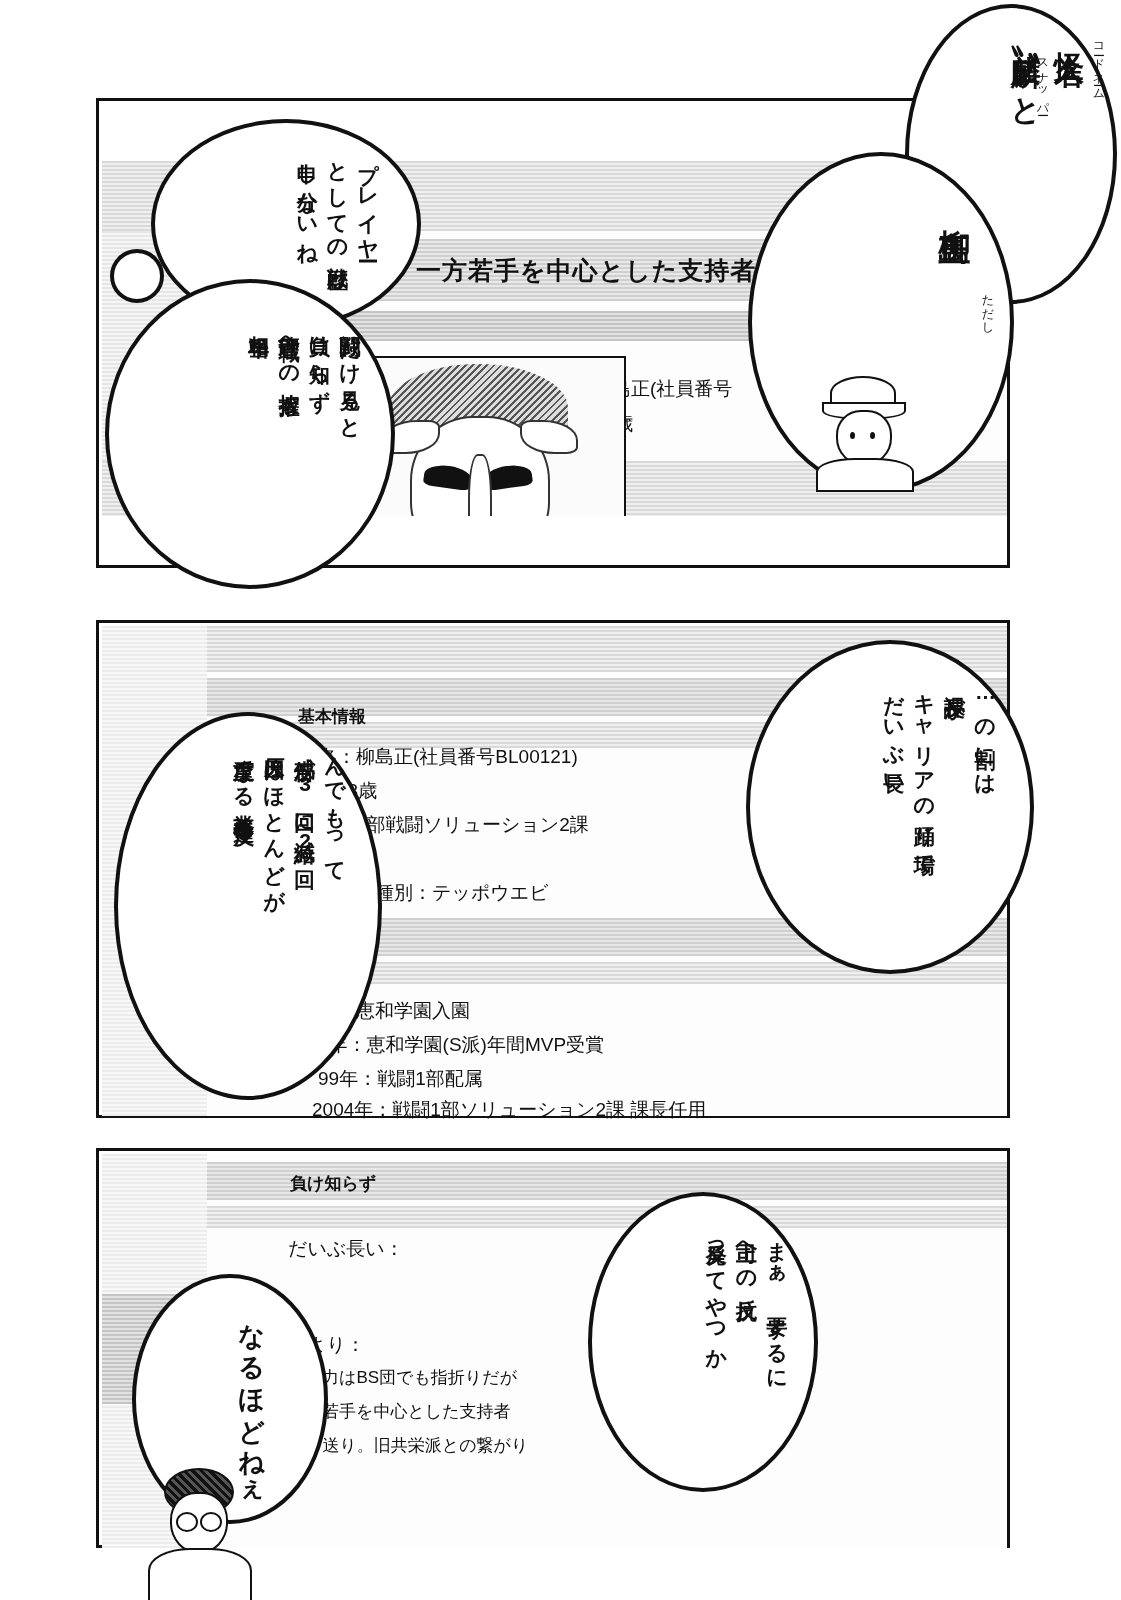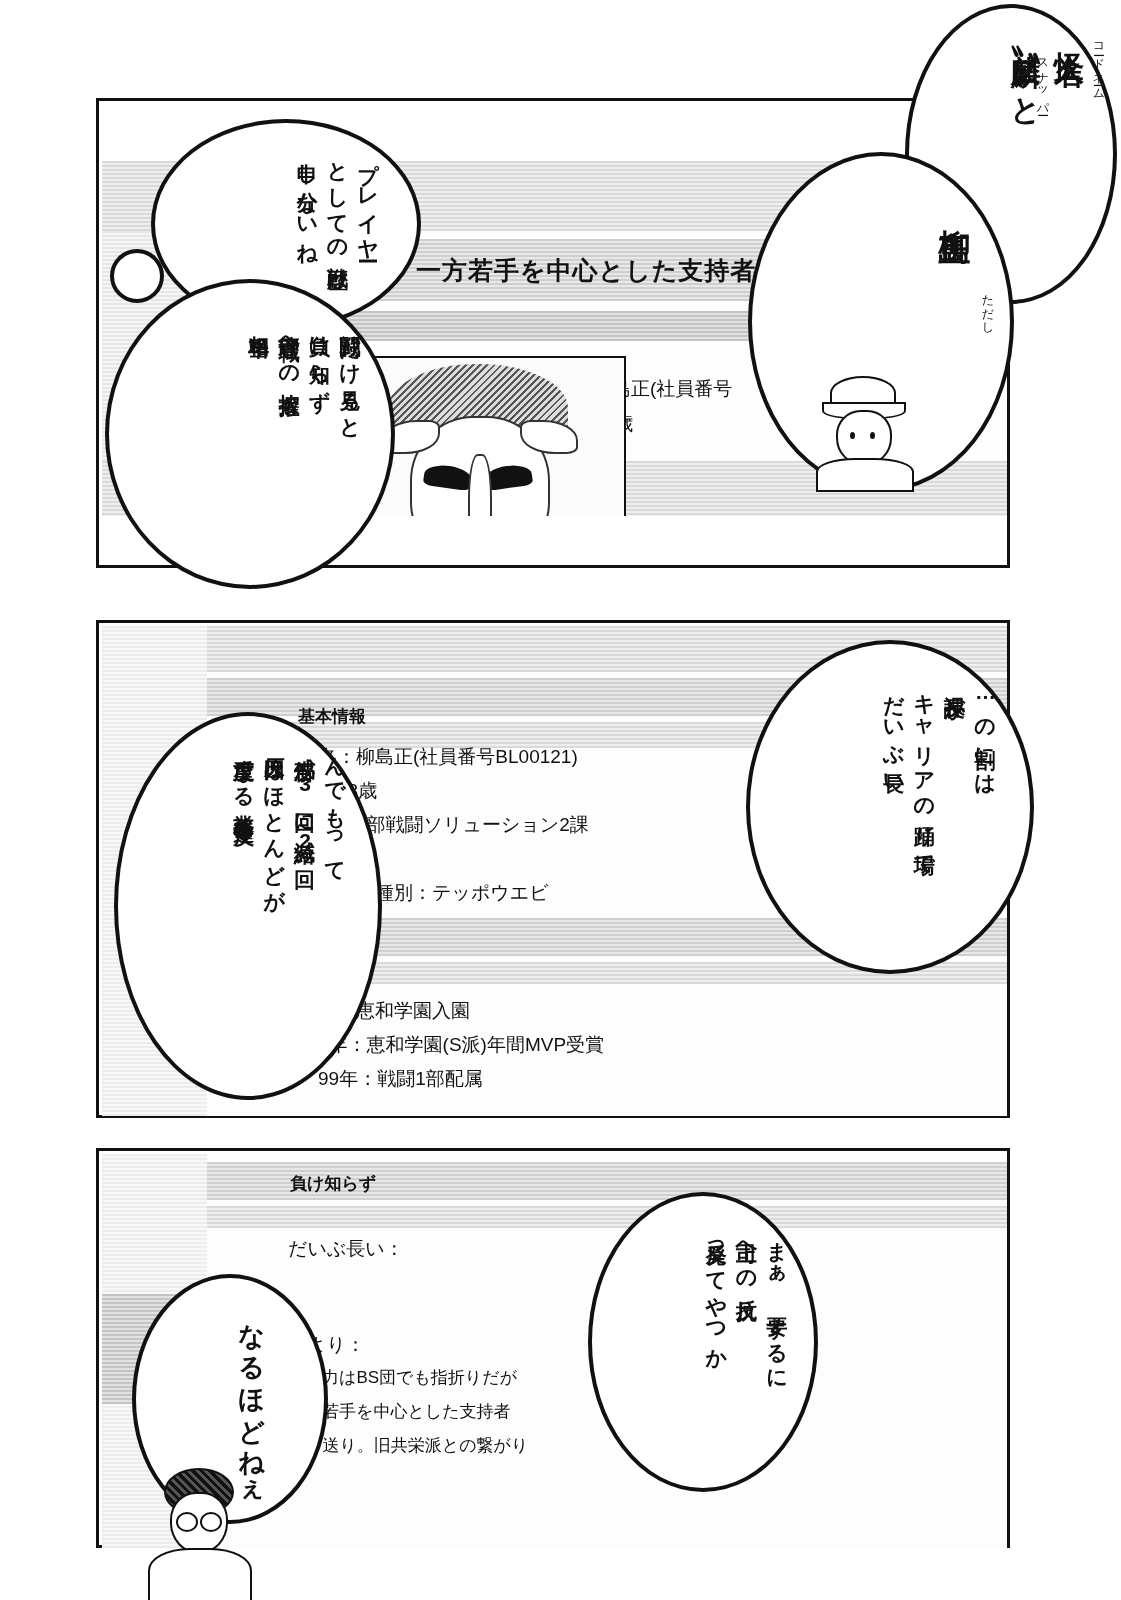--- a/index.html
+++ b/index.html
@@ -135,20 +135,21 @@
       <div class="doc-line" style="left:216px;top:152px;">：43歳</div>
       <div class="doc-line" style="left:216px;top:186px;">戦闘1部戦闘ソリューション2課</div>
       <div class="doc-line" style="left:216px;top:220px;">課長</div>
       <div class="doc-line" style="left:216px;top:254px;">症候群種別：テッポウエビ</div>
 
       <div class="doc-line" style="left:216px;top:372px;">年：恵和学園入園</div>
       <div class="doc-line" style="left:216px;top:406px;">2年：恵和学園(S派)年間MVP受賞</div>
       <div class="doc-line" style="left:216px;top:440px;">99年：戦闘1部配属</div>
     </div>
   </div>
+  <div class="doc-line" style="position:absolute;left:312px;top:1097px;">2004年：戦闘1部ソリューション2課 課長任用</div>
 
   <div class="balloon" style="left:746px;top:640px;width:288px;height:334px;border-radius:50%;">
     <div class="txt" style="right:30px;top:36px;">
       <span>…の割には</span><br>
       <span>課長が</span><br>
       <span>キャリアの踊り場で</span><br>
       <span>だいぶ長い</span>
     </div>
   </div>
 

